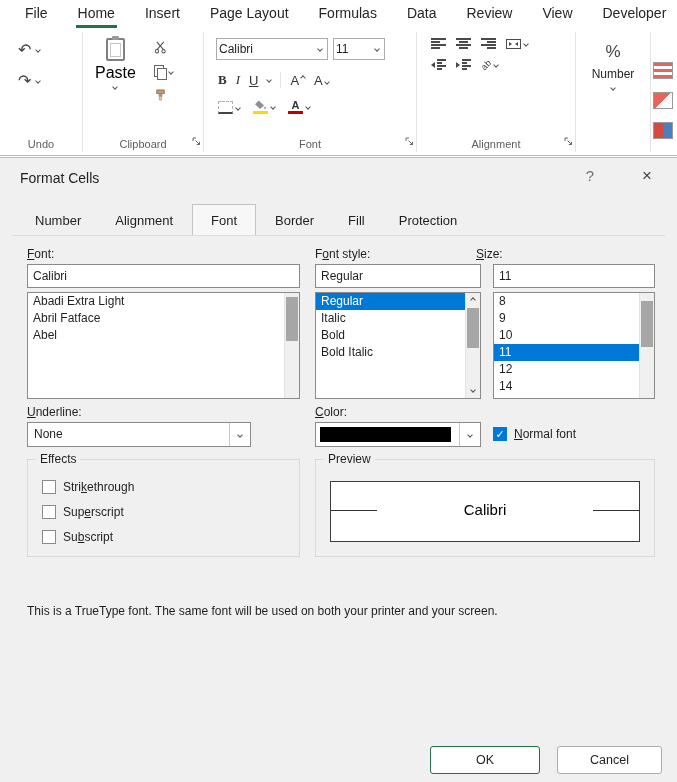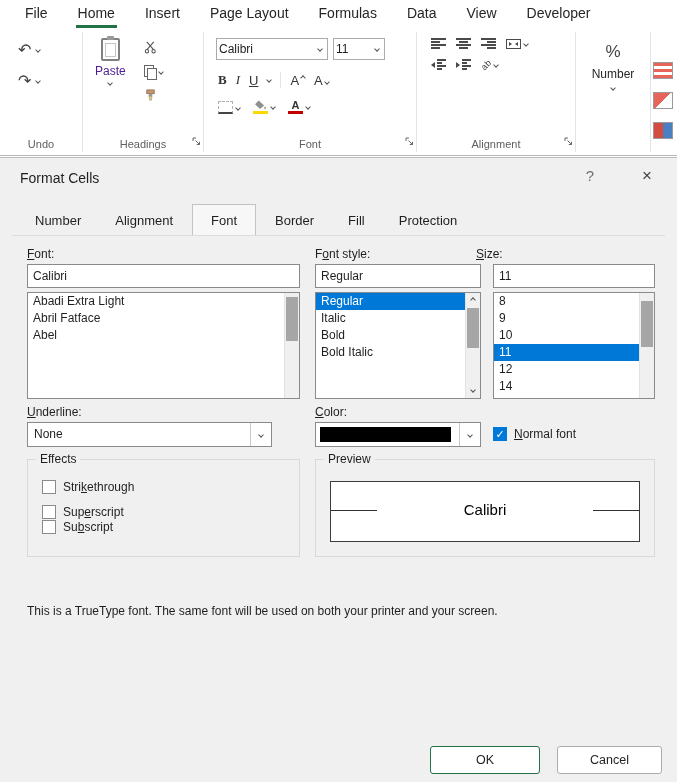--- a/index.html
+++ b/index.html
@@ -25,21 +25,21 @@
   .chev.up { transform:rotate(-135deg); }
 
   
   .g-undo { width:82px; }
   .undo-col { display:flex; flex-direction:column; gap:12px; padding:12px 0 0 18px; }
   .ubtn { display:flex; align-items:center; gap:5px; font-size:16px; color:#444; cursor:default; }
 
   
   .g-clip { width:120px; }
   .clip-body { display:flex; padding-top:8px; }
-  .paste-btn { display:flex; flex-direction:column; align-items:center; gap:3px; font-size:12px; color:#4c1d95; padding:2px 8px 0 12px; }
+  .paste-btn { display:flex; flex-direction:column; align-items:center; gap:3px; font-size:16px; color:#000000; padding:2px 8px 0 12px; }
   .clipb { width:19px; height:23px; border:2px solid #808080; border-radius:2px; position:relative; background:#fff; }
   .clipb::before { content:""; position:absolute; top:-4px; left:4px; width:7px; height:4px; background:#999; border-radius:1px; }
   .clipb::after { content:""; position:absolute; left:2px; right:2px; top:3px; bottom:2px; background:#fff; border:1px solid #c4c4c4; }
   .clip-tools { display:flex; flex-direction:column; gap:9px; padding:4px 0 0 10px; }
   .rtool { display:flex; align-items:center; gap:4px; height:15px; color:#555; }
   .copy-ic { width:11px; height:13px; position:relative; }
   .copy-ic::before, .copy-ic::after { content:""; position:absolute; width:8px; height:10px; border:1px solid #666; background:#fff; }
   .copy-ic::before { left:0; top:0; } .copy-ic::after { left:3px; top:3px; }
 
   
@@ -140,20 +140,21 @@
 
 <div class="screen">
 
   <div class="menubar">
     <div class="mtab">File</div>
     <div class="mtab active">Home</div>
     <div class="mtab">Insert</div>
     <div class="mtab">Page Layout</div>
     <div class="mtab">Formulas</div>
     <div class="mtab">Data</div>
+    <div class="mtab">Review</div>
     <div class="mtab">View</div>
     <div class="mtab">Developer</div>
   </div>
 
   <div class="ribbon">
 
     <div class="rgroup g-undo">
       <div class="gbody">
         <div class="undo-col">
           <div class="ubtn">
@@ -194,21 +195,21 @@
           <div class="rtool">
             <svg width="13" height="13" viewBox="0 0 14 14">
               <rect x="3" y="1" width="8" height="4" fill="#c9956b" stroke="#8a6444" stroke-width="0.8"></rect>
               <rect x="5" y="5" width="4" height="3" fill="#9a9a9a"></rect>
               <path d="M5.5 8 h3 l-0.5 4 h-2 z" fill="#e8d2a0" stroke="#9a8250" stroke-width="0.6"></path>
             </svg>
           </div>
         </div>
       </div>
       <div class="glabel">
-        <span>Headings</span>
+        <span>Clipboard</span>
         <span class="launcher">
           <svg width="9" height="9" viewBox="0 0 9 9">
             <path d="M1 1 H4 M1 1 V4" stroke="#666" fill="none"></path>
             <path d="M3.5 3.5 L7.5 7.5 M7.5 4.8 V7.5 H4.8" stroke="#666" fill="none"></path>
           </svg>
         </span>
       </div>
     </div>
     <div class="gsep"></div>
 
@@ -421,21 +422,21 @@
         <div class="opt">12</div>
         <div class="opt">14</div>
         <div class="sbar">
           <div class="sthumb" style="top:8px;height:46px"></div>
         </div>
       </div>
 
       <div class="lbl" style="left:27px;top:168px">
         <span class="mn">U</span><span>nderline:</span>
       </div>
-      <div class="combo2" style="left:27px;top:185px;width:245px">
+      <div class="combo2" style="left:27px;top:185px;width:224px">
         <span class="val">None</span>
         <span class="cbtn">
             <span class="chev tiny"></span>
           </span>
       </div>
 
       <div class="lbl" style="left:315px;top:168px">
         <span class="mn">C</span><span>olor:</span>
       </div>
       <div class="combo2" style="left:315px;top:185px;width:166px">
@@ -453,21 +454,21 @@
       <div class="groupbox" style="left:27px;top:222px;width:273px;height:98px">
         <span class="gb-label">Effects</span>
         <div class="cbrow" style="left:14px;top:20px">
           <span class="cb"></span>
           <span><span>Stri</span><span class="mn">k</span><span>ethrough</span></span>
         </div>
         <div class="cbrow" style="left:14px;top:45px">
           <span class="cb"></span>
           <span><span>Sup</span><span class="mn">e</span><span>rscript</span></span>
         </div>
-        <div class="cbrow" style="left:14px;top:60px">
+        <div class="cbrow" style="left:14px;top:70px">
           <span class="cb"></span>
           <span><span>Su</span><span class="mn">b</span><span>script</span></span>
         </div>
       </div>
 
       <div class="groupbox" style="left:315px;top:222px;width:340px;height:98px">
         <span class="gb-label">Preview</span>
         <div class="preview-box">
           <span class="tick left"></span>
           <span class="tick right"></span>

